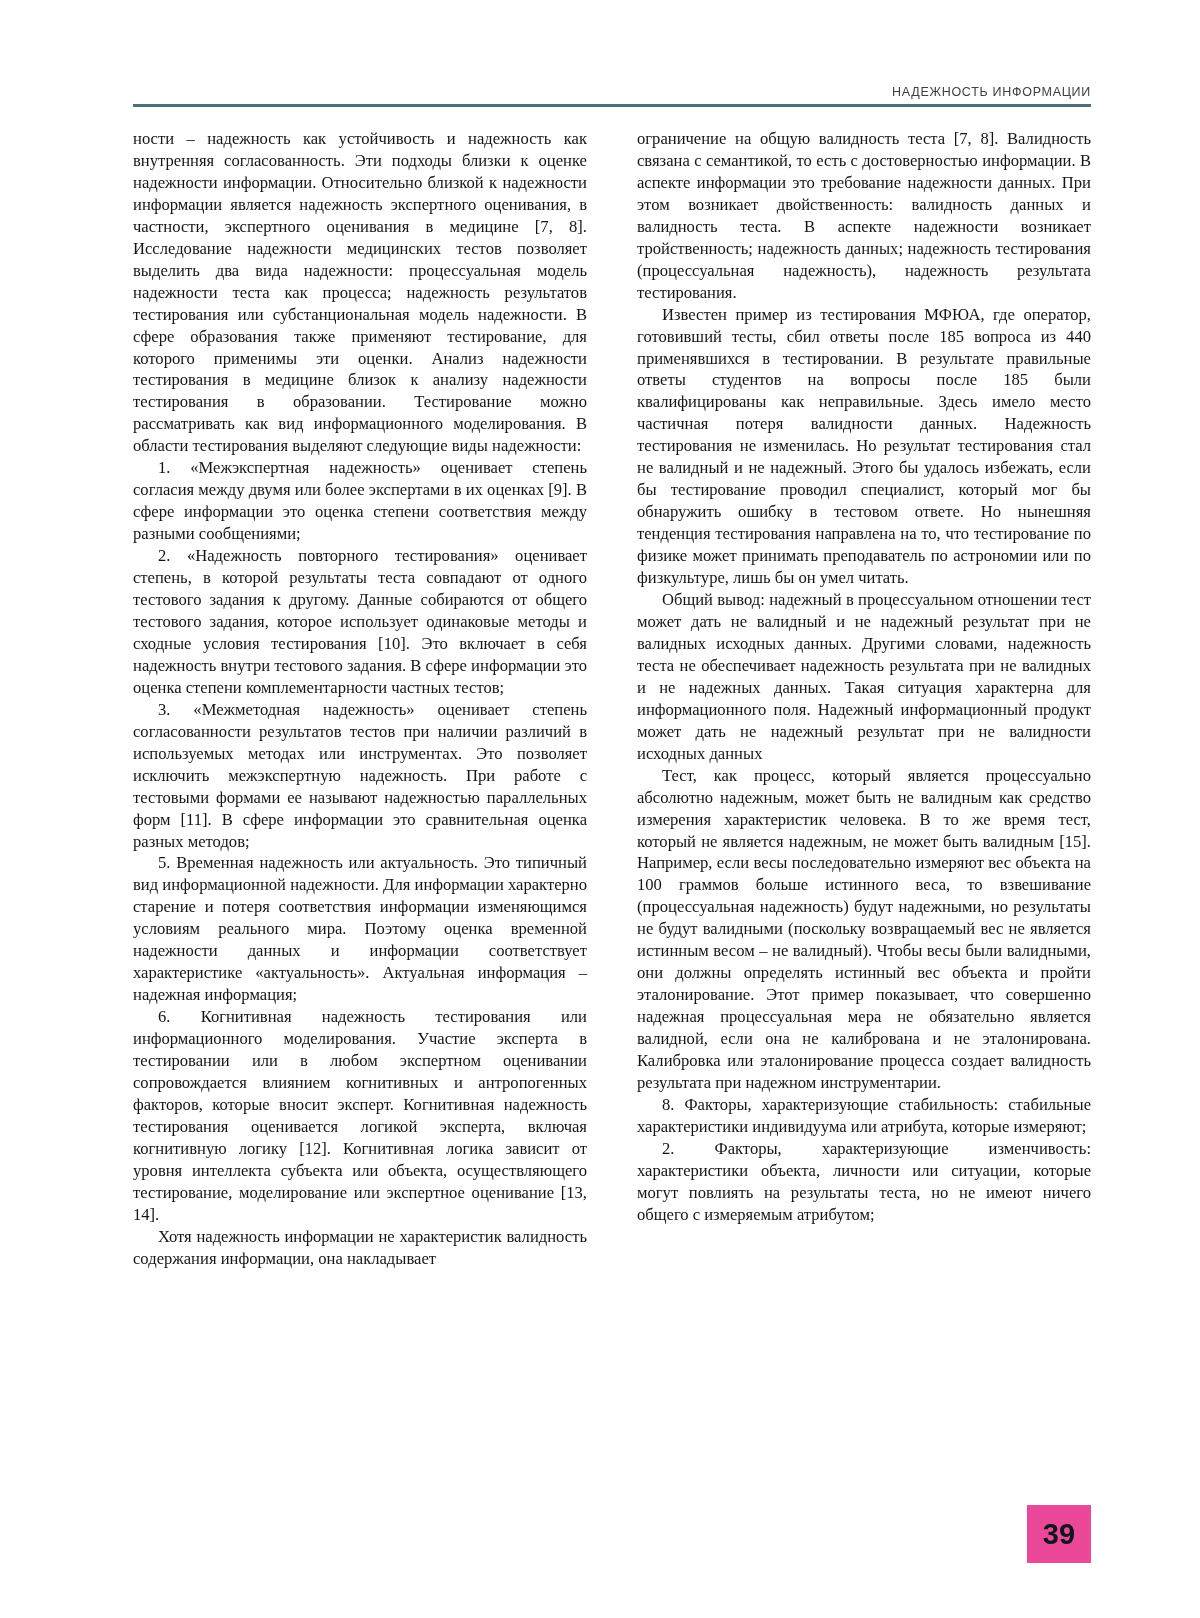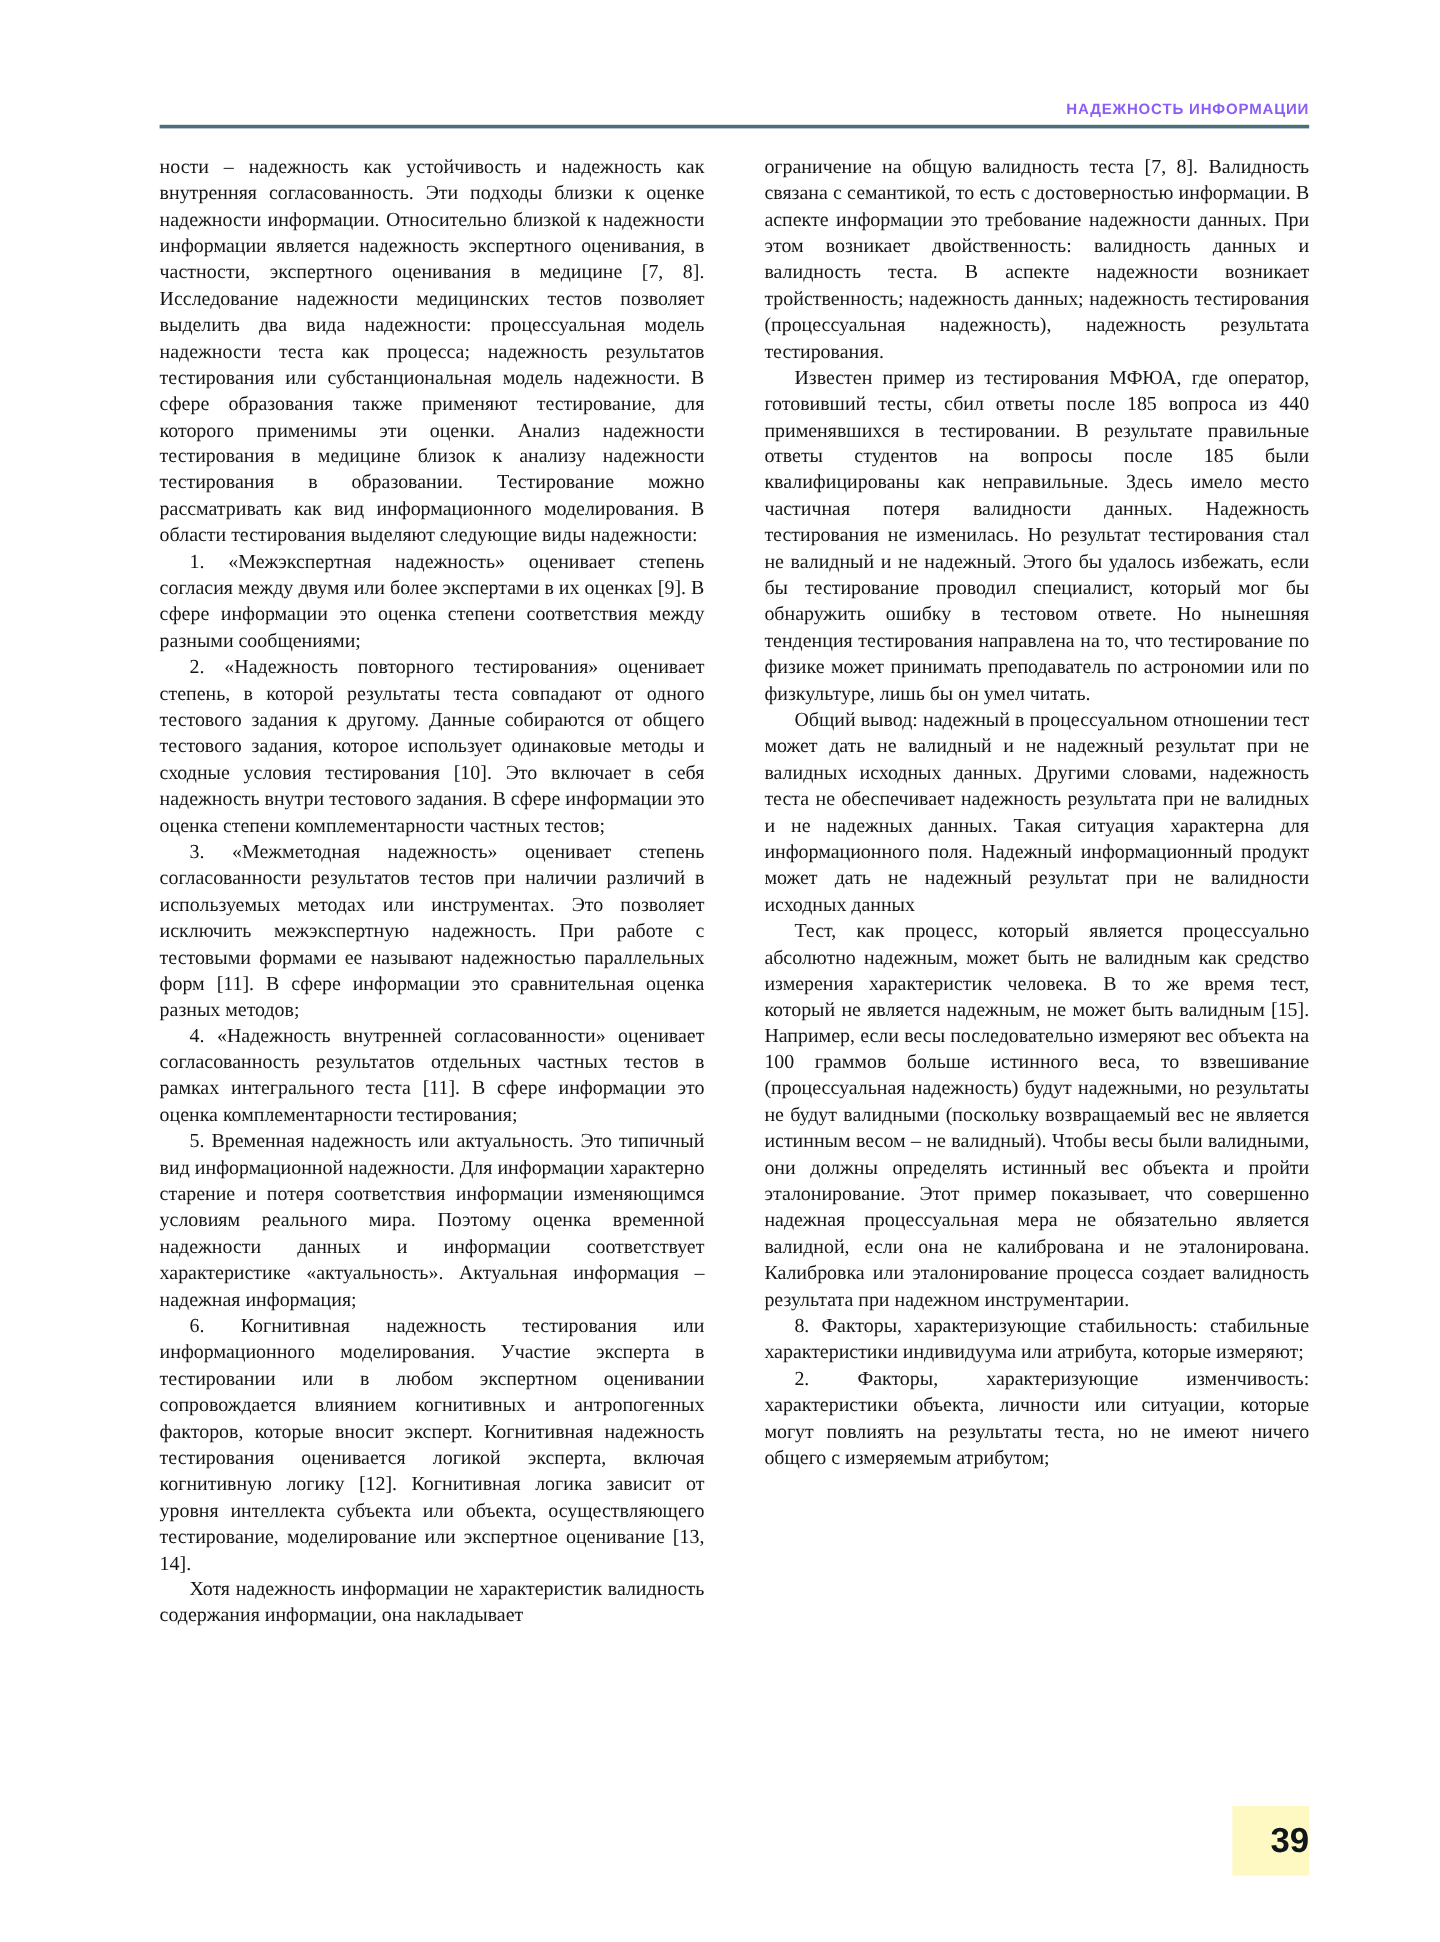--- a/index.html
+++ b/index.html
@@ -24,23 +24,23 @@
   .header {
     position: absolute;
     left: 133px;
     top: 82px;
     width: 958px;
     text-align: right;
   }
   .header-title {
     font-family: "Liberation Sans", sans-serif;
     font-size: 12.5px;
-    font-weight: bold;
+    font-weight: normal;
     letter-spacing: 0.7px;
-    color: #8b5cf6;
+    color: #404040;
     text-transform: uppercase;
   }
   .header-rule {
     position: absolute;
     left: 133px;
     top: 104px;
     width: 958px;
     height: 2.5px;
     background: #4a6e7a;
   }
@@ -67,24 +67,24 @@
   }
   p.indent {
     text-indent: 25px;
   }
   .pagenum-box {
     position: absolute;
     right: 109px;
     bottom: 55px;
     width: 64px;
     height: 58px;
-    background: #fef9c3;
+    background: #ec4899;
     display: flex;
     align-items: center;
-    justify-content: flex-end;
+    justify-content: center;
   }
   .pagenum {
     font-family: "Liberation Sans", sans-serif;
     font-size: 29px;
     font-weight: bold;
     color: #10171c;
   }
 </style>
 </head>
 <body>
@@ -96,21 +96,20 @@
   </div>
   <div class="header-rule"></div>
 
   <div class="columns">
 
     <div class="col">
       <p>ности – надежность как устойчивость и надежность как внутренняя согласованность. Эти подходы близки к оценке надежности информации. Относительно близкой к надежности информации является надежность экспертного оценивания, в частности, экспертного оценивания в медицине [7, 8]. Исследование надежности медицинских тестов позволяет выделить два вида надежности: процессуальная модель надежности теста как процесса; надежность результатов тестирования или субстанциональная модель надежности. В сфере образования также применяют тестирование, для которого применимы эти оценки. Анализ надежности тестирования в медицине близок к анализу надежности тестирования в образовании. Тестирование можно рассматривать как вид информационного моделирования. В области тестирования выделяют следующие виды надежности:</p>
       <p class="indent">1. «Межэкспертная надежность» оценивает степень согласия между двумя или более экспертами в их оценках [9]. В сфере информации это оценка степени соответствия между разными сообщениями;</p>
       <p class="indent">2. «Надежность повторного тестирования» оценивает степень, в которой результаты теста совпадают от одного тестового задания к другому. Данные собираются от общего тестового задания, которое использует одинаковые методы и сходные условия тестирования [10]. Это включает в себя надежность внутри тестового задания. В сфере информации это оценка степени комплементарности частных тестов;</p>
       <p class="indent">3. «Межметодная надежность» оценивает степень согласованности результатов тестов при наличии различий в используемых методах или инструментах. Это позволяет исключить межэкспертную надежность. При работе с тестовыми формами ее называют надежностью параллельных форм [11]. В сфере информации это сравнительная оценка разных методов;</p>
-      <p class="indent">4. «Надежность внутренней согласованности» оценивает согласованность результатов отдельных частных тестов в рамках интегрального теста [11]. В сфере информации это оценка комплементарности тестирования;</p>
       <p class="indent">5. Временная надежность или актуальность. Это типичный вид информационной надежности. Для информации характерно старение и потеря соответствия информации изменяющимся условиям реального мира. Поэтому оценка временной надежности данных и информации соответствует характеристике «актуальность». Актуальная информация – надежная информация;</p>
       <p class="indent">6. Когнитивная надежность тестирования или информационного моделирования. Участие эксперта в тестировании или в любом экспертном оценивании сопровождается влиянием когнитивных и антропогенных факторов, которые вносит эксперт. Когнитивная надежность тестирования оценивается логикой эксперта, включая когнитивную логику [12]. Когнитивная логика зависит от уровня интеллекта субъекта или объекта, осуществляющего тестирование, моделирование или экспертное оценивание [13, 14].</p>
       <p class="indent">Хотя надежность информации не характеристик валидность содержания информации, она накладывает</p>
     </div>
 
     <div class="col">
       <p>ограничение на общую валидность теста [7, 8]. Валидность связана с семантикой, то есть с достоверностью информации. В аспекте информации это требование надежности данных. При этом возникает двойственность: валидность данных и валидность теста. В аспекте надежности возникает тройственность; надежность данных; надежность тестирования (процессуальная надежность), надежность результата тестирования.</p>
       <p class="indent">Известен пример из тестирования МФЮА, где оператор, готовивший тесты, сбил ответы после 185 вопроса из 440 применявшихся в тестировании. В результате правильные ответы студентов на вопросы после 185 были квалифицированы как неправильные. Здесь имело место частичная потеря валидности данных. Надежность тестирования не изменилась. Но результат тестирования стал не валидный и не надежный. Этого бы удалось избежать, если бы тестирование проводил специалист, который мог бы обнаружить ошибку в тестовом ответе. Но нынешняя тенденция тестирования направлена на то, что тестирование по физике может принимать преподаватель по астрономии или по физкультуре, лишь бы он умел читать.</p>
       <p class="indent">Общий вывод: надежный в процессуальном отношении тест может дать не валидный и не надежный результат при не валидных исходных данных. Другими словами, надежность теста не обеспечивает надежность результата при не валидных и не надежных данных. Такая ситуация характерна для информационного поля. Надежный информационный продукт может дать не надежный результат при не валидности исходных данных</p>
       <p class="indent">Тест, как процесс, который является процессуально абсолютно надежным, может быть не валидным как средство измерения характеристик человека. В то же время тест, который не является надежным, не может быть валидным [15]. Например, если весы последовательно измеряют вес объекта на 100 граммов больше истинного веса, то взвешивание (процессуальная надежность) будут надежными, но результаты не будут валидными (поскольку возвращаемый вес не является истинным весом – не валидный). Чтобы весы были валидными, они должны определять истинный вес объекта и пройти эталонирование. Этот пример показывает, что совершенно надежная процессуальная мера не обязательно является валидной, если она не калибрована и не эталонирована. Калибровка или эталонирование процесса создает валидность результата при надежном инструментарии.</p>

